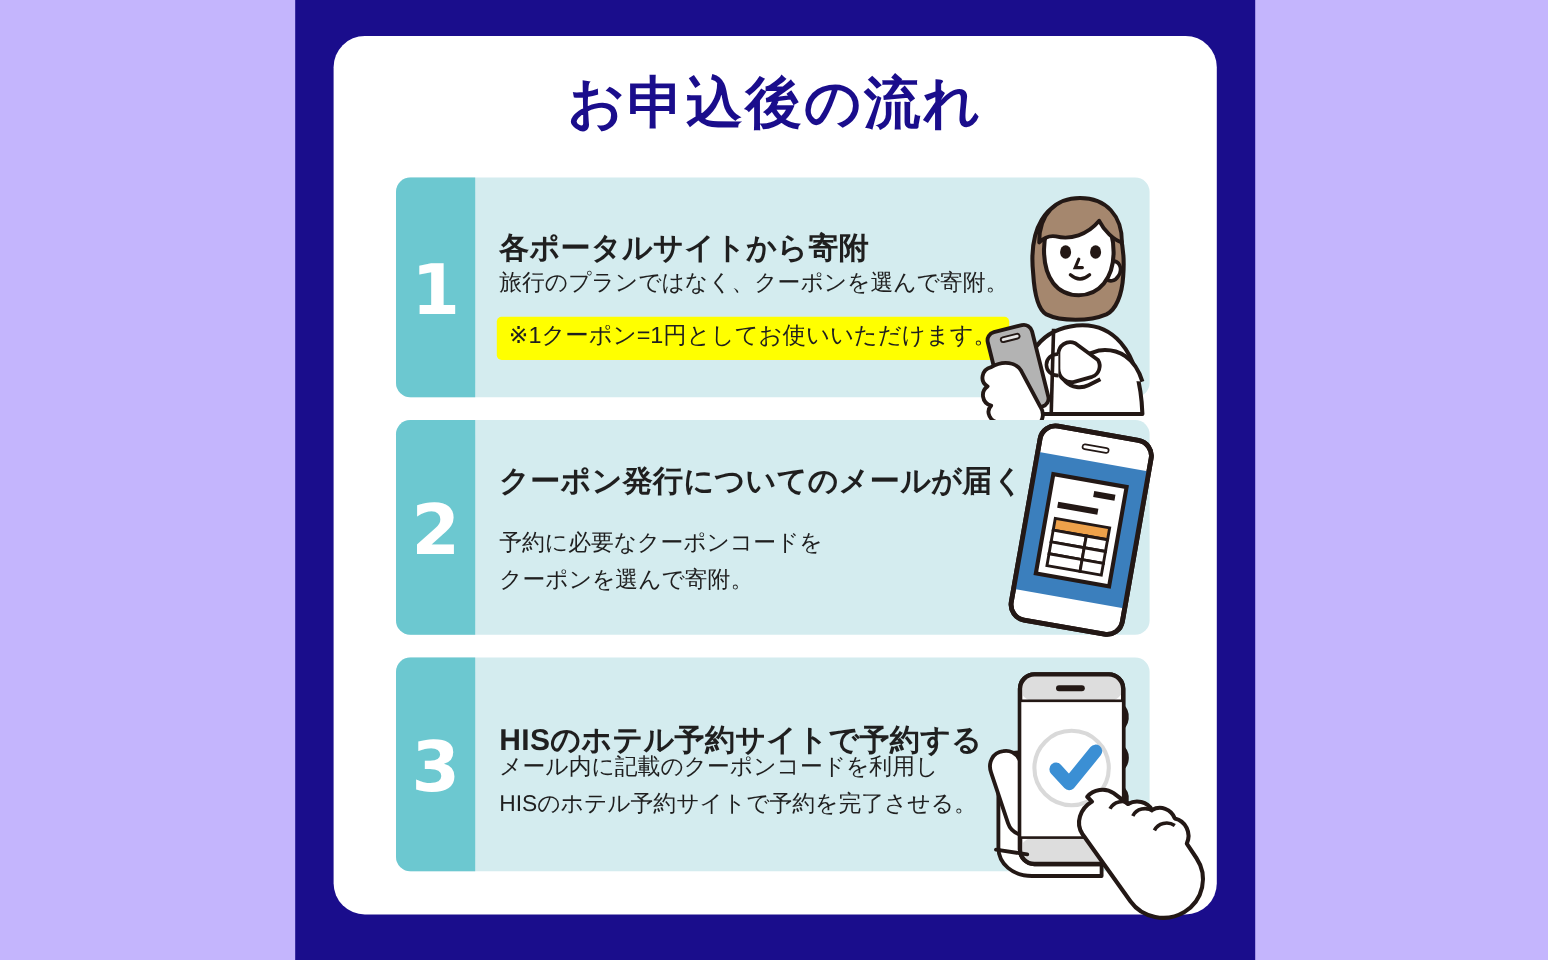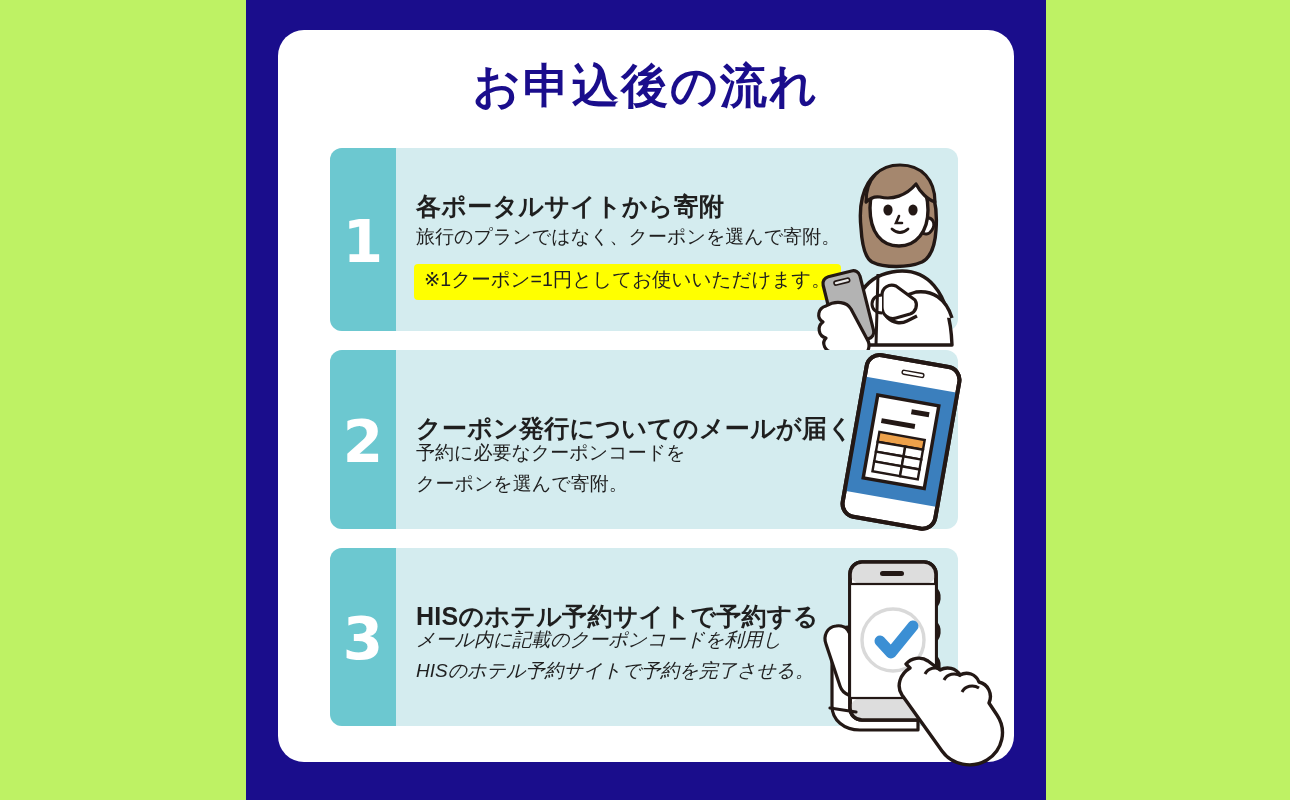--- a/index.html
+++ b/index.html
@@ -1,19 +1,19 @@
 <!DOCTYPE html>
 <html><head>
 <meta charset="utf-8">
 <style>
   * { margin:0; padding:0; box-sizing:border-box; }
   html,body { width:1290px; height:800px; background:#ffffff; overflow:hidden; }
   body { font-family:"Liberation Sans","DejaVu Sans",sans-serif; }
 
-  #root { position:relative; width:1290px; height:800px; background:#bef264; }
+  #root { position:relative; width:1290px; height:800px; background:#c4b5fd; }
 
   
   .frame {
     position:absolute; left:246px; top:0; width:800px; height:800px;
     background:#1a0d8c;
   }
   
   .card {
     position:absolute; left:278px; top:30px; width:736px; height:732px;
     background:#ffffff; border-radius:26px;
@@ -54,24 +54,24 @@
     font-size:25px; font-weight:bold; color:#1f1f1f;
     letter-spacing:0.3px; white-space:nowrap;
   }
   .desc {
     position:absolute; left:0;
     font-size:19px; color:#1f1f1f; line-height:1.65;
     white-space:pre-line;
   }
   .s1 .heading { top:42px; }
   .s1 .desc    { top:73px;text-align:right; }
-  .s2 .heading { top:62px; }
+  .s2 .heading { top:34px; }
   .s2 .desc    { top:87px; }
   .s3 .heading { top:52px; }
-  .s3 .desc    { top:76px;font-style:italic; }
+  .s3 .desc    { top:76px; }
 
   .highlight {
     position:absolute; left:-2px; top:116px;
     background:#ffff00; border-radius:4px;
     padding:2px 10px 7px 10px;
     font-size:19.5px; color:#1f1f1f; white-space:nowrap;
   }
 
   
   .art { position:absolute; overflow:visible; }

